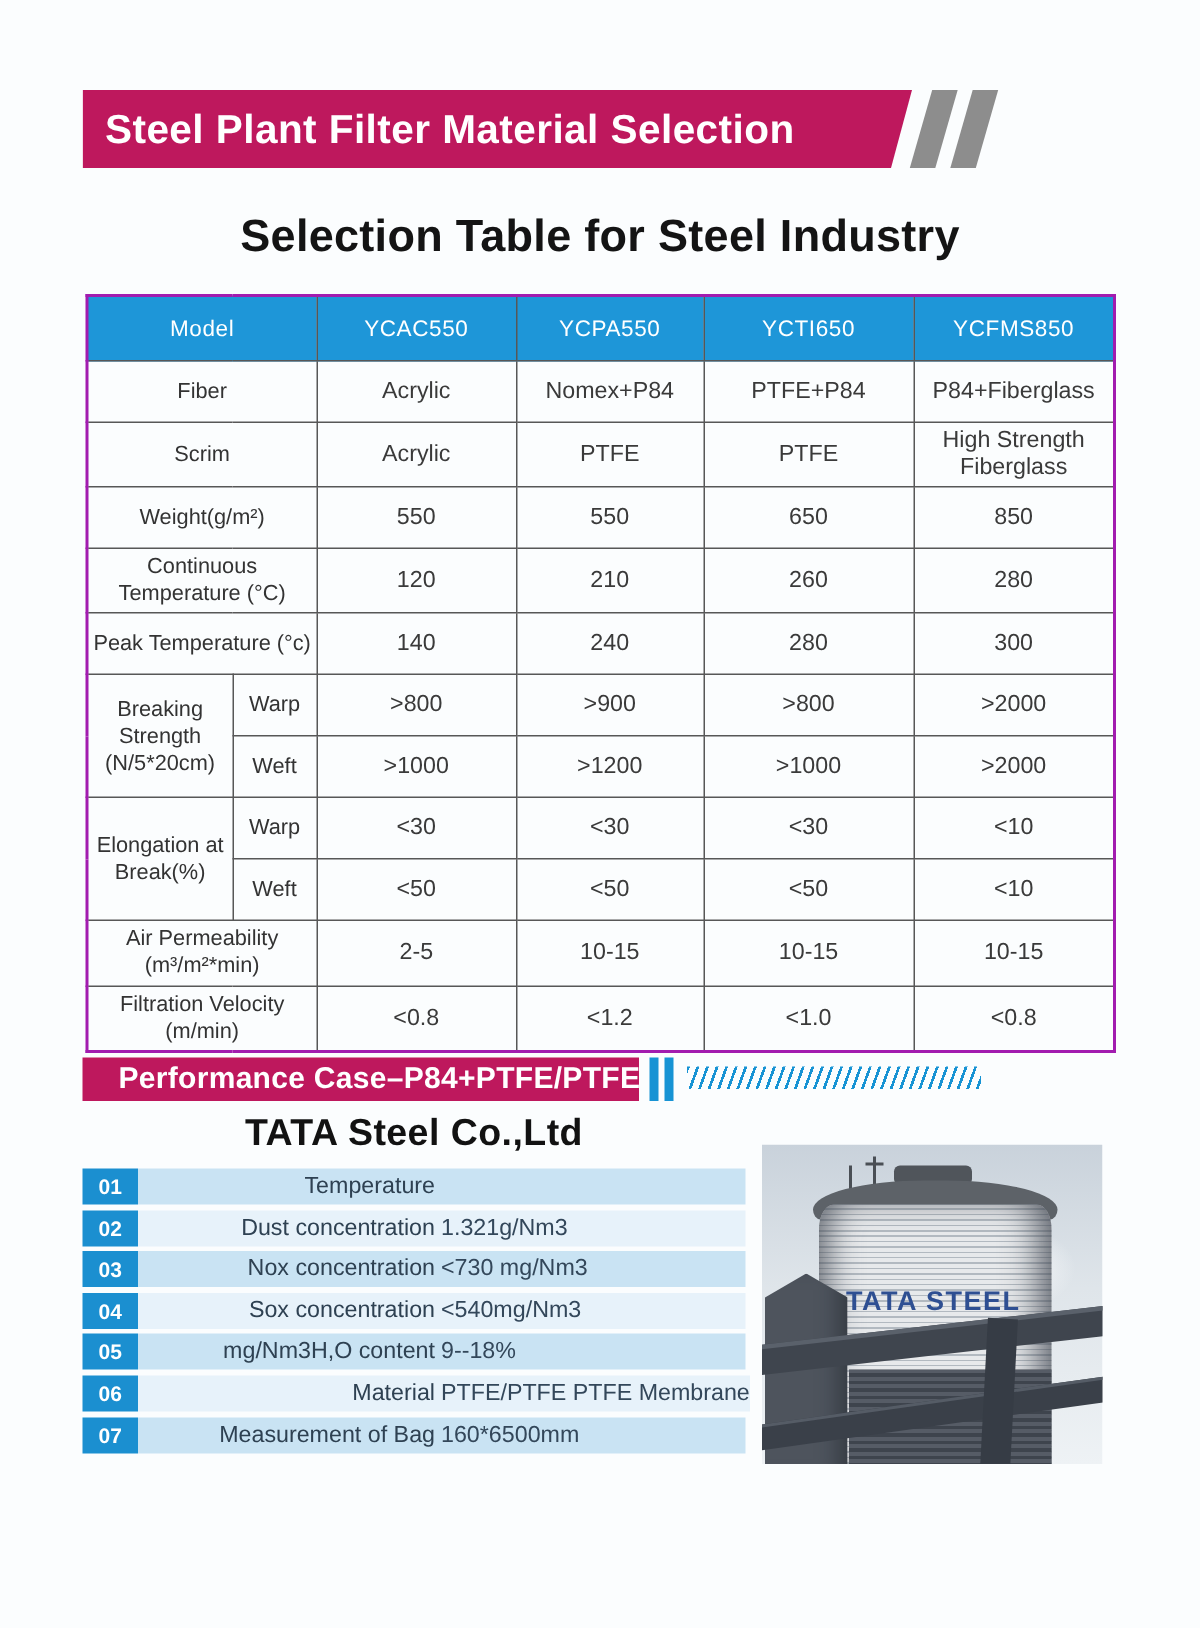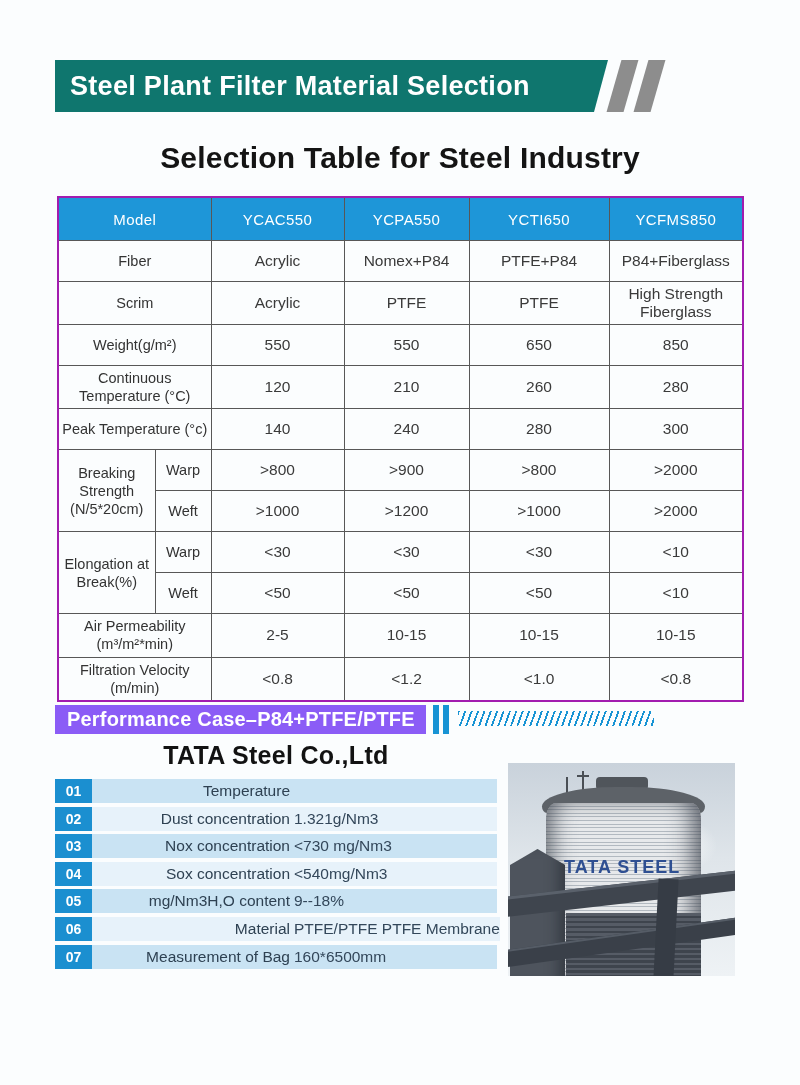--- a/index.html
+++ b/index.html
@@ -5,21 +5,21 @@
   html,body{margin:0;padding:0;}
   body{
     width:800px;height:1085px;position:relative;overflow:hidden;
     background:#fbfdfe;
     font-family:"Liberation Sans", sans-serif;
     color:#3c3c3c;
   }
   
   .title-banner{
     position:absolute;left:55px;top:60px;width:553px;height:52px;
-    background:#0f766e;color:#fff;font-weight:bold;font-size:27px;
+    background:#be185d;color:#fff;font-weight:bold;font-size:27px;
     line-height:52px;padding-left:15px;box-sizing:border-box;
     clip-path:polygon(0 0,100% 0,calc(100% - 14px) 100%,0 100%);
     letter-spacing:.3px;white-space:nowrap;
   }
   .slash{position:absolute;top:60px;width:17px;height:52px;background:#8d8d8d;transform:skewX(-16deg);}
   .slash.s1{left:614px;}
   .slash.s2{left:641px;}
   
   .sel-title{
     position:absolute;left:0;top:141px;width:800px;text-align:center;
@@ -38,22 +38,22 @@
   table.spec th{
     background:#1e96d8;color:#fff;font-weight:400;font-size:15px;
     height:36px;letter-spacing:.4px;
   }
   table.spec td{font-size:15.5px;color:#3a3a3a;height:34px;}
   table.spec td.lbl{font-size:14.5px;color:#333;line-height:1.25;}
   table.spec td.sub{font-size:14.5px;color:#333;}
   
   .perf-banner{
     position:absolute;left:55px;top:705px;width:371px;height:29px;
-    background:#8b5cf6;color:#fff;font-weight:bold;font-size:20px;
-    line-height:29px;padding-left:12px;box-sizing:border-box;
+    background:#be185d;color:#fff;font-weight:bold;font-size:20px;
+    line-height:29px;padding-left:24px;box-sizing:border-box;
     letter-spacing:.2px;white-space:nowrap;
   }
   .perf-bar{position:absolute;top:705px;width:6px;height:29px;background:#1793d4;}
   .perf-bar.p1{left:433px;}
   .perf-bar.p2{left:443px;}
   .perf-hatch{
     position:absolute;left:458px;top:711px;width:196px;height:15px;
     background:repeating-linear-gradient(110deg,#1793d4 0 1.8px,transparent 1.8px 6px);
   }
   

